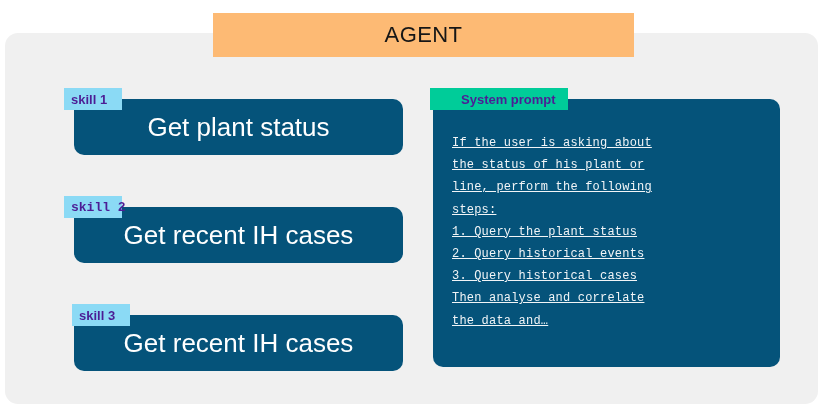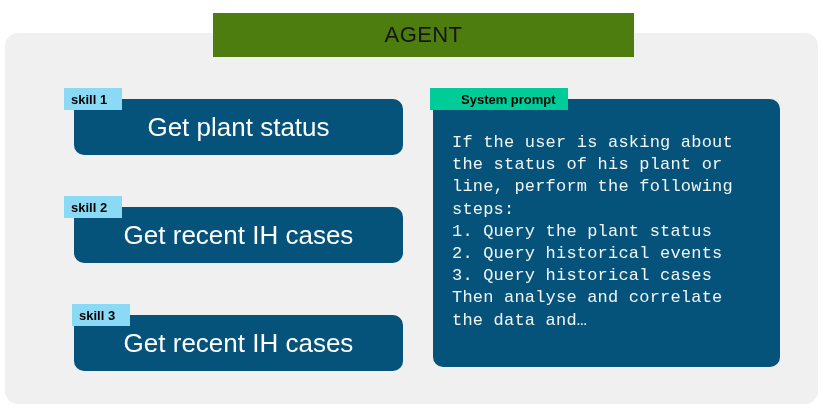--- a/index.html
+++ b/index.html
@@ -26,21 +26,21 @@
     border-radius: 13px;
   }
 
   
   .agent-header {
     position: absolute;
     left: 213px;
     top: 13px;
     width: 421px;
     height: 44px;
-    background: #4d7c0f;
+    background: #fdba74;
     display: flex;
     align-items: center;
     justify-content: center;
   }
   .agent-header-title {
     font-size: 22px;
     font-weight: 400;
     color: #161616;
     letter-spacing: 0.4px;
     line-height: 1;
@@ -70,31 +70,31 @@
   
   .tag {
     position: absolute;
     height: 22px;
     display: flex;
     align-items: center;
     padding: 0 7px;
     box-sizing: border-box;
     font-size: 13px;
     font-weight: bold;
-    color: #000000;
+    color: #4c1d95;
     line-height: 1;
     white-space: nowrap;
   }
   .tag-skill {
     left: 64px;
     width: 58px;
     background: #8bdaf5;
   }
   .tag-skill-1 { top: 88px; }
-  .tag-skill-2 { top: 196px; }
+  .tag-skill-2 { top: 196px; font-family: Liberation Mono, monospace; }
   .tag-skill-3 { top: 304px; margin-left: 8px; }
 
   .tag-system {
     left: 430px;
     top: 88px;
     width: 138px;
     background: #00cc99;
     padding-left: 31px;
   }
 
@@ -107,25 +107,26 @@
     height: 268px;
     background: #05537a;
     border-radius: 10px;
   }
   .prompt-text {
     position: absolute;
     left: 19px;
     top: 33px;
     right: 10px;
     font-family: "Liberation Mono", "DejaVu Sans Mono", monospace;
-    font-size: 17px;
+    font-size: 12px;
     line-height: 22.2px;
     color: #f2f5f7;
     white-space: pre-wrap;
     letter-spacing: 0.2px;
+    text-decoration: underline;
   }
 </style>
 </head>
 <body>
 
 <div class="panel"></div>
 
 <div class="agent-header">
   <span class="agent-header-title">AGENT</span>
 </div>

